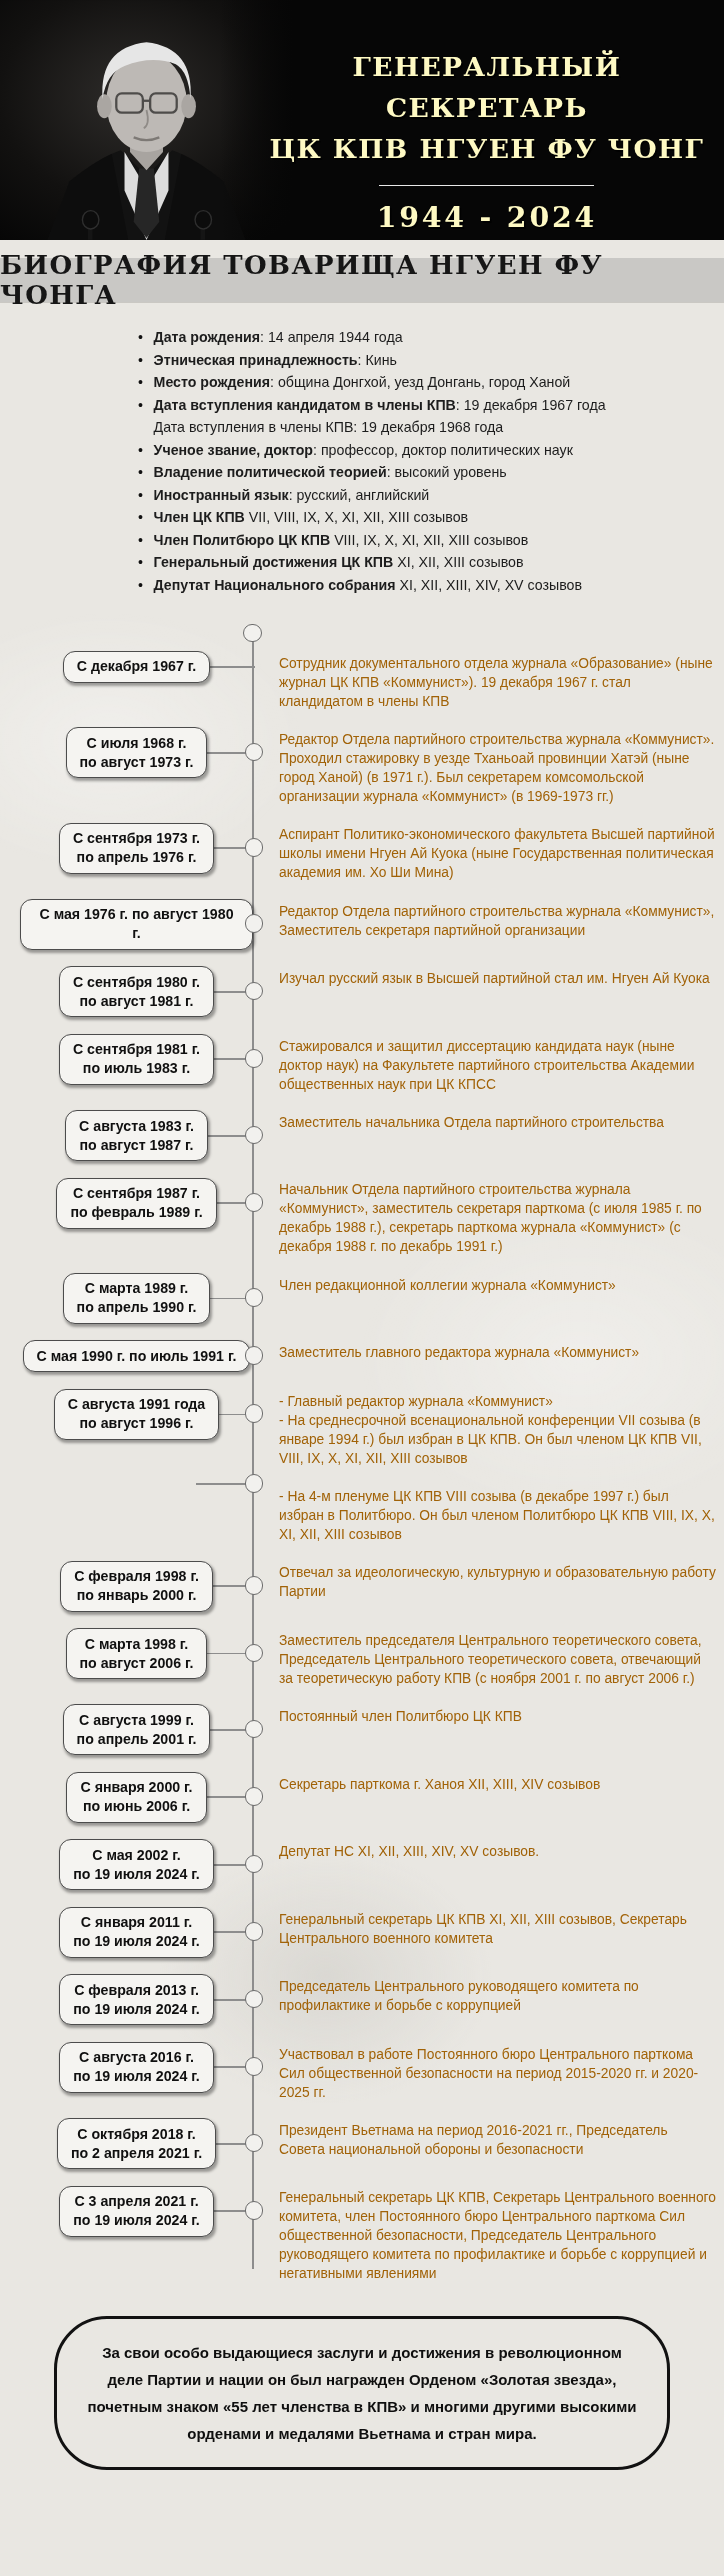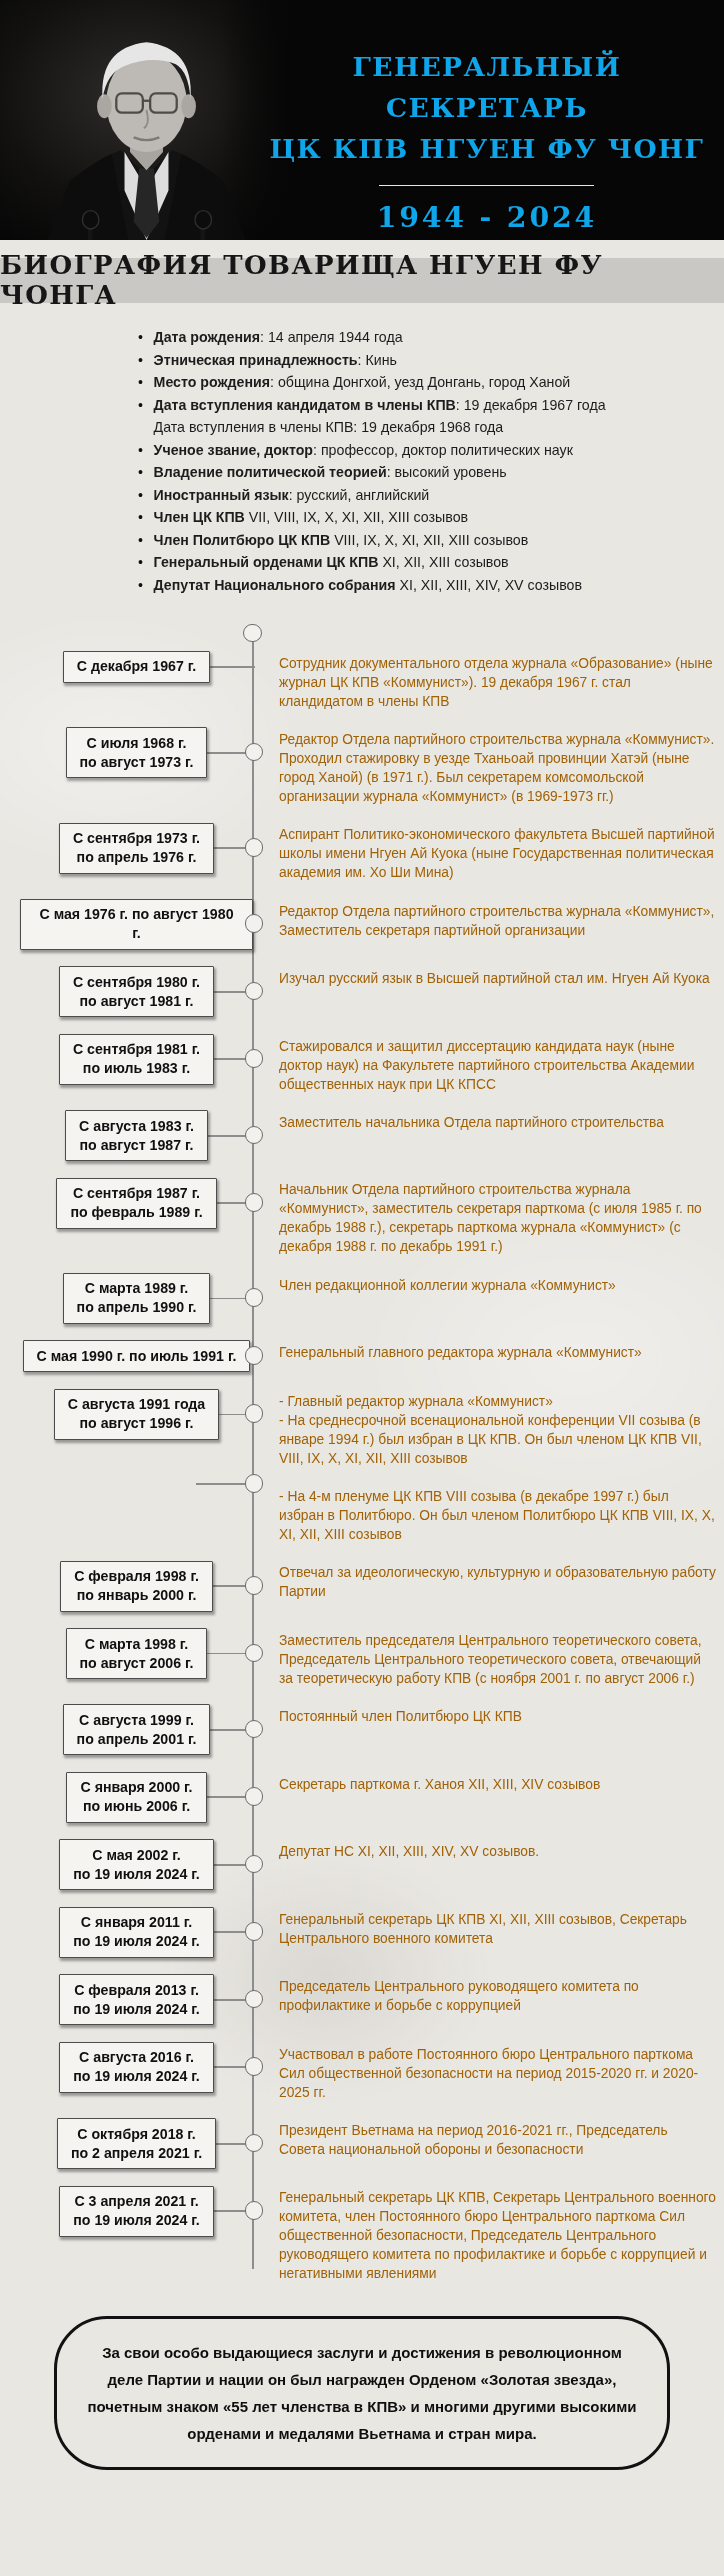--- a/index.html
+++ b/index.html
@@ -9,21 +9,21 @@
     background-image:
       radial-gradient(ellipse 275px 183px at 15% 30%, rgba(255,255,255,.35), transparent 70%),
       radial-gradient(ellipse 312px 220px at 80% 55%, rgba(255,255,255,.30), transparent 70%),
       radial-gradient(ellipse 238px 183px at 45% 80%, rgba(190,188,182,.35), transparent 70%);
     font-family:"Liberation Sans", sans-serif;
     color:#222;
   }
   
   .header{height:240px;background:#060606;position:relative;overflow:hidden;}
   .portrait{position:absolute;left:0;top:0;}
-  .htitle{position:absolute;left:257px;right:7.3px;top:46px;text-align:center;color:#0ea5e9;
+  .htitle{position:absolute;left:257px;right:7.3px;top:46px;text-align:center;color:#fef9c3;
     font-family:"DejaVu Serif", serif;font-weight:bold;}
   .htitle .tline{font-size:26.6px;line-height:41px;letter-spacing:1.4px;
     text-shadow:1.8px 1.8px 0 rgba(0,0,0,.75);}
   .hdivider{width:215px;height:1.8px;background:#e8e8e8;margin:15.6px auto 13.8px;}
   .hyears{font-size:28.4px;letter-spacing:2.8px;text-shadow:1.8px 1.8px 0 rgba(0,0,0,.75);}
   
   .band{height:44px;background:#c9c8c5;margin-top:18.3px;display:flex;align-items:center;justify-content:center;
     box-shadow:0 0.9px 0 rgba(0,0,0,.15);}
   .band .band-title{font-family:"DejaVu Serif", serif;font-weight:bold;font-size:26px;
     letter-spacing:1.4px;color:#161616;margin:0;}
@@ -38,21 +38,21 @@
   .timeline{position:relative;margin-top:22px;padding:29px 0 0 20px;}
   .vline{position:absolute;left:252px;top:13px;bottom:14.7px;width:1.8px;background:#8d8d8d;z-index:0;}
   .start-circle{position:absolute;left:243px;top:1.8px;width:16.5px;height:16.5px;border:1.8px solid #6b6b6b;
     border-radius:50%;background:#f2f1ee;z-index:2;}
   .t-row{display:flex;align-items:flex-start;margin-bottom:16.5px;position:relative;}
   .t-left{position:relative;width:233px;flex:none;display:flex;justify-content:center;}
   .connector{position:absolute;right:-1.8px;top:50%;margin-top:-0.9px;width:59px;height:1.8px;background:#8d8d8d;z-index:0;}
   .node{position:absolute;right:-10px;top:50%;margin-top:-10px;width:16.5px;height:16.5px;border:1.8px solid #6b6b6b;
     border-radius:50%;background:#f2f1ee;z-index:2;}
   .t-row:first-child .node{display:none;}
-  .date-box{position:relative;z-index:1;background:#f5f4f1;border:1.8px solid #4c4c4c;border-radius:1px;
+  .date-box{position:relative;z-index:1;background:#f5f4f1;border:1.8px solid #4c4c4c;border-radius:12px;
     padding:5.5px 13px;font-weight:bold;font-size:14.2px;line-height:19px;text-align:center;color:#101010;
     box-shadow:1.4px 2.3px 2.8px rgba(0,0,0,.35);}
   .t-desc{margin-left:26px;width:438px;font-size:13.8px;line-height:19px;color:#a16207;padding-top:2.8px;}
   
   .award-box{width:558px;margin:33px auto 0;border:3.2px solid #121212;border-radius:53px;
     padding:20px 26px;text-align:center;font-weight:bold;font-size:15px;line-height:27px;color:#0f0f0f;}
 </style>
 </head>
 <body>
 
@@ -155,21 +155,21 @@
     <span class="bullet">•</span><span class="lab">Член ЦК КПВ</span><span class="val"> VII, VIII, IX, X, XI, XII, XIII созывов</span>
     
   </li>
 
   <li class="bio-item">
     <span class="bullet">•</span><span class="lab">Член Политбюро ЦК КПВ</span><span class="val"> VIII, IX, X, XI, XII, XIII созывов</span>
     
   </li>
 
   <li class="bio-item">
-    <span class="bullet">•</span><span class="lab">Генеральный орденами ЦК КПВ</span><span class="val"> XI, XII, XIII созывов</span>
+    <span class="bullet">•</span><span class="lab">Генеральный достижения ЦК КПВ</span><span class="val"> XI, XII, XIII созывов</span>
     
   </li>
 
   <li class="bio-item">
     <span class="bullet">•</span><span class="lab">Депутат Национального собрания</span><span class="val"> XI, XII, XIII, XIV, XV созывов</span>
     
   </li>
 </ul>
 </div>
 
@@ -296,21 +296,21 @@
 
   <div class="t-row">
     <div class="t-left">
       <div class="connector"></div>
       <div class="node"></div>
       <div class="date-box">
         <span>С мая 1990 г. по июль 1991 г.</span>
       </div>
     </div>
     <div class="t-desc">
-          <div>Генеральный главного редактора журнала «Коммунист»</div>
+          <div>Заместитель главного редактора журнала «Коммунист»</div>
         </div>
   </div>
 
   <div class="t-row">
     <div class="t-left">
       <div class="connector"></div>
       <div class="node"></div>
       <div class="date-box">
         <span>С августа 1991 года<br>по август 1996 г.</span>
       </div>

